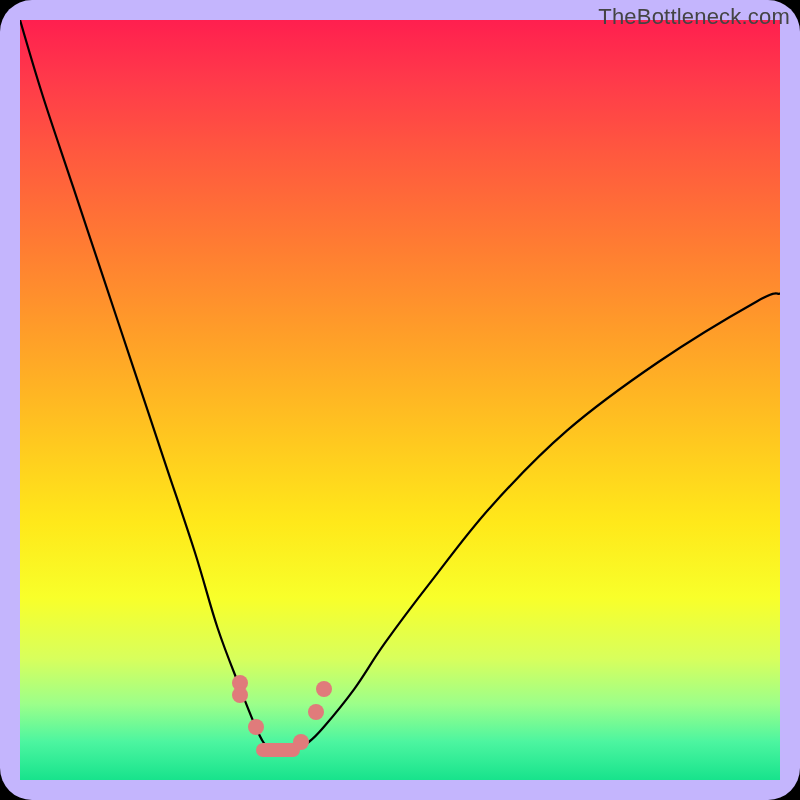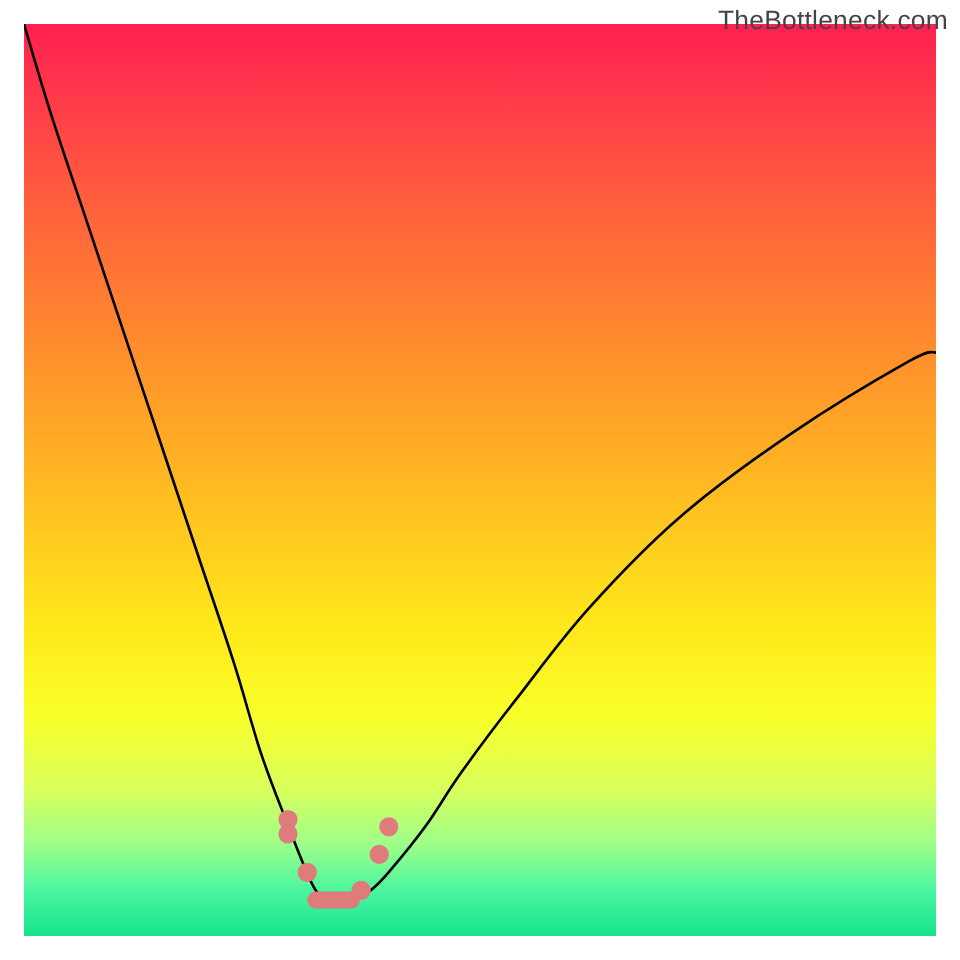--- a/index.html
+++ b/index.html
@@ -8,21 +8,22 @@
     width: 800px;
     height: 800px;
     overflow: hidden;
     background: #000;
     font-family: Arial, Helvetica, sans-serif;
   }
   .stage {
     position: relative;
     width: 800px;
     height: 800px;
-    background: #ffffff;
+    background: #c4b5fd;
+    border-radius: 32px;
   }
   .plot-outer {
     position: absolute;
     left: 20px;
     top: 20px;
     width: 760px;
     height: 760px;
     background: #000;
   }
   .plot-inner {

